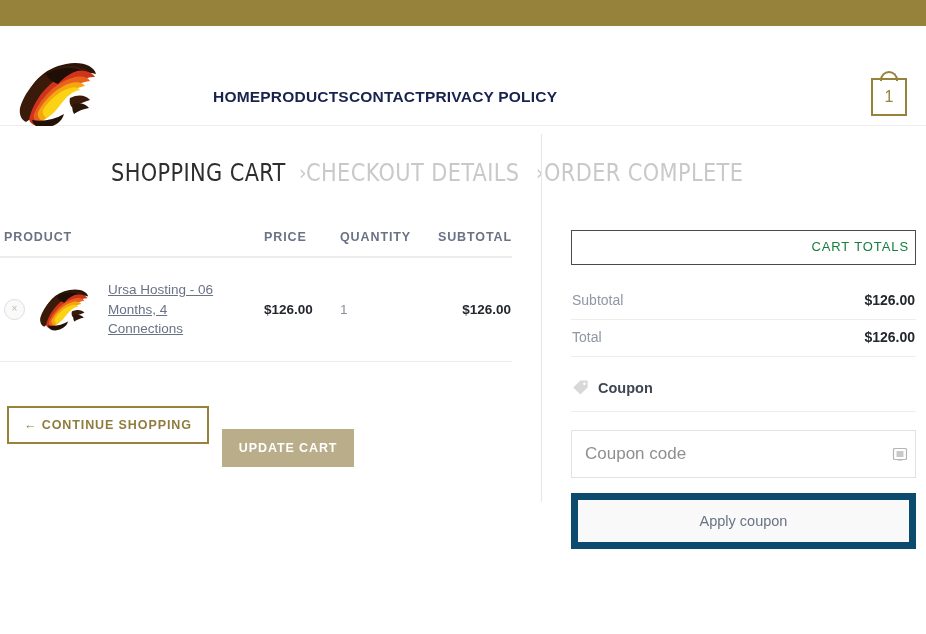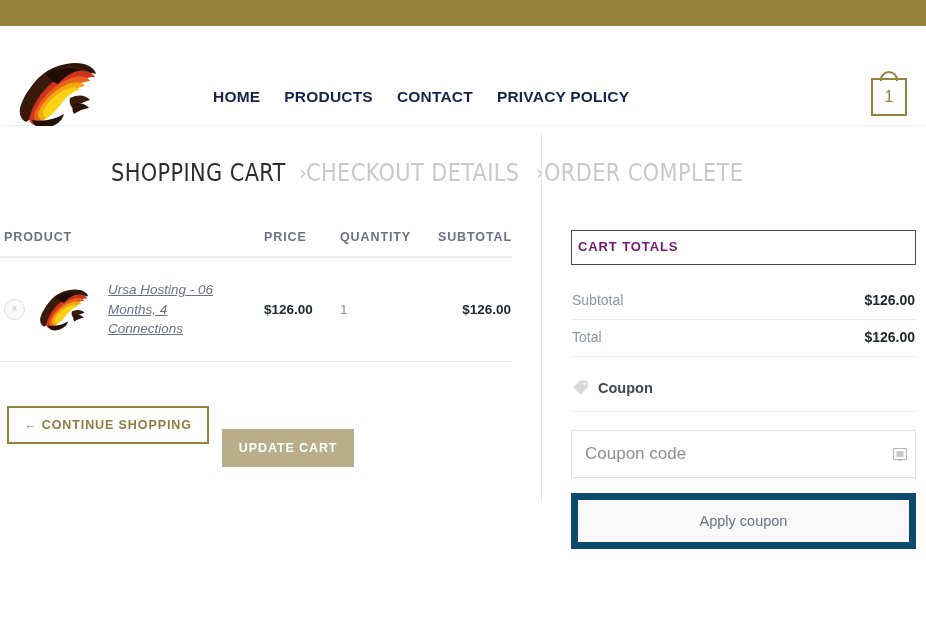--- a/index.html
+++ b/index.html
@@ -35,21 +35,20 @@
     height: 80px;
   }
   .logo svg { display: block; width: 92px; height: 80px; }
 
   .mainnav {
     position: absolute;
     left: 213px;
     top: 62px;
     display: flex;
     align-items: center;
-    gap: 24px;
   }
   .mainnav a {
     color: #17224d;
     font-size: 15.5px;
     font-weight: 700;
     letter-spacing: 0.2px;
     text-decoration: none;
     white-space: nowrap;
   }
 
@@ -170,21 +169,20 @@
   .td-thumb { width: 64px; }
   .thumb { width: 58px; height: 52px; display: block; }
 
   .td-name { padding-left: 10px !important; padding-right: 14px !important; }
   .prod-name {
     color: #6a7285;
     font-size: 13.5px;
     line-height: 1.45;
     max-width: 120px;
     display: block;
-    font-style: italic;
   }
 
   .td-price {
     font-weight: 700;
     color: #23272e;
     font-size: 13.5px;
     white-space: nowrap;
   }
   .td-qty { color: #8a8f9a; font-size: 13.5px; }
   .td-sub {
@@ -248,24 +246,25 @@
     width: 345px;
   }
 
   .totals-title-wrap {
     border: 1px solid #4a4a4a;
     padding: 8px 6px 10px 6px;
     margin-bottom: 18px;
   }
   .totals-title {
     font-size: 13px;
-    font-weight: 700;
+    font-weight: 400;
     letter-spacing: 0.9px;
-    color: #701a75;
+    color: #15803d;
     text-transform: uppercase;
+    text-align: right;
   }
 
   .totals-table { width: 100%; border-collapse: collapse; }
   .totals-table tr { border-bottom: 1px solid #ededed; }
   .totals-table th {
     text-align: left;
     font-weight: 400;
     color: #9096a3;
     font-size: 14px;
     padding: 9px 0 11px 1px;

